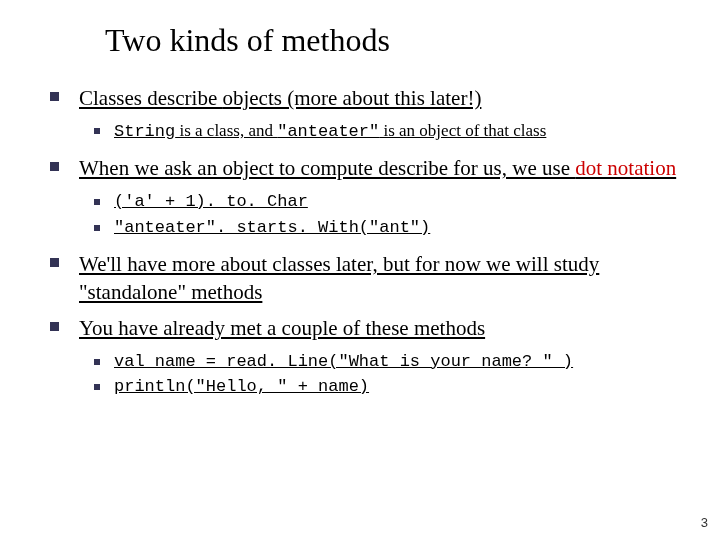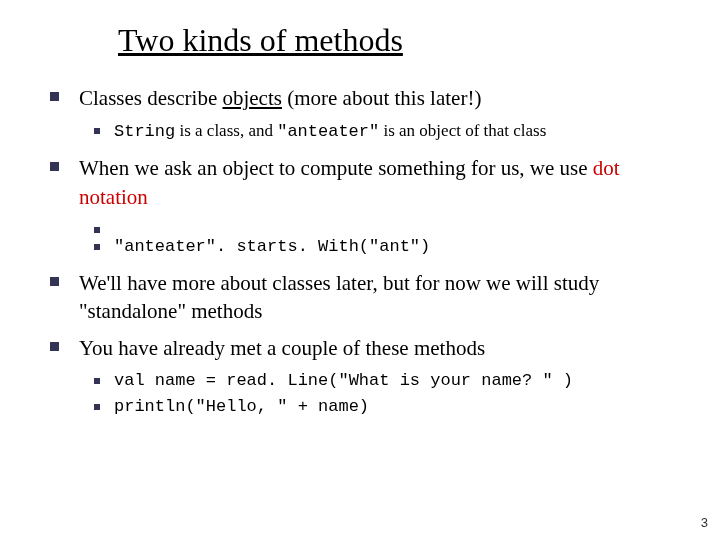--- a/index.html
+++ b/index.html
@@ -9,31 +9,31 @@
     height: 540px;
     background: #fff;
     font-family: "Times New Roman", Times, serif;
     color: #000;
     position: relative;
     overflow: hidden;
   }
   .title {
     position: absolute;
     top: 22px;
-    left: 118px;
+    left: 105px;
     font-size: 32px;
     font-family: "Times New Roman", Times, serif;
     font-weight: normal;
-    text-decoration: underline;
   }
   .content {
     position: absolute;
     top: 84px;
     left: 50px;
     right: 30px;
+    text-decoration: underline;
   }
   .lvl1 {
     display: flex;
     align-items: flex-start;
     margin-bottom: 8px;
   }
   .lvl2 {
     display: flex;
     align-items: flex-start;
     margin-left: 44px;
@@ -97,26 +97,27 @@
       <span class="bullet2"></span>
       <span class="t2">
         <span class="mono">String</span><span> is a class, and </span><span class="mono">"anteater"</span><span> is an object of that class</span>
       </span>
     </div>
   </div>
 
   <div class="lvl1">
     <span class="bullet1"></span>
     <span class="t1">
-      <span>When we ask an object to compute something for us, we use </span><span style="color:#cc0000;">dot notation</span>
+      <span>When we ask an object to compute describe for us, we use </span><span style="color:#cc0000;">dot notation</span>
     </span>
   </div>
   <div class="sublist">
     <div class="lvl2">
       <span class="bullet2"></span>
+      <span class="t2 mono">('a' + 1). to. Char</span>
     </div>
     <div class="lvl2">
       <span class="bullet2"></span>
       <span class="t2 mono">"anteater". starts. With("ant")</span>
     </div>
   </div>
 
   <div class="lvl1">
     <span class="bullet1"></span>
     <span class="t1">We'll have more about classes later, but for now we will study "standalone" methods</span>

